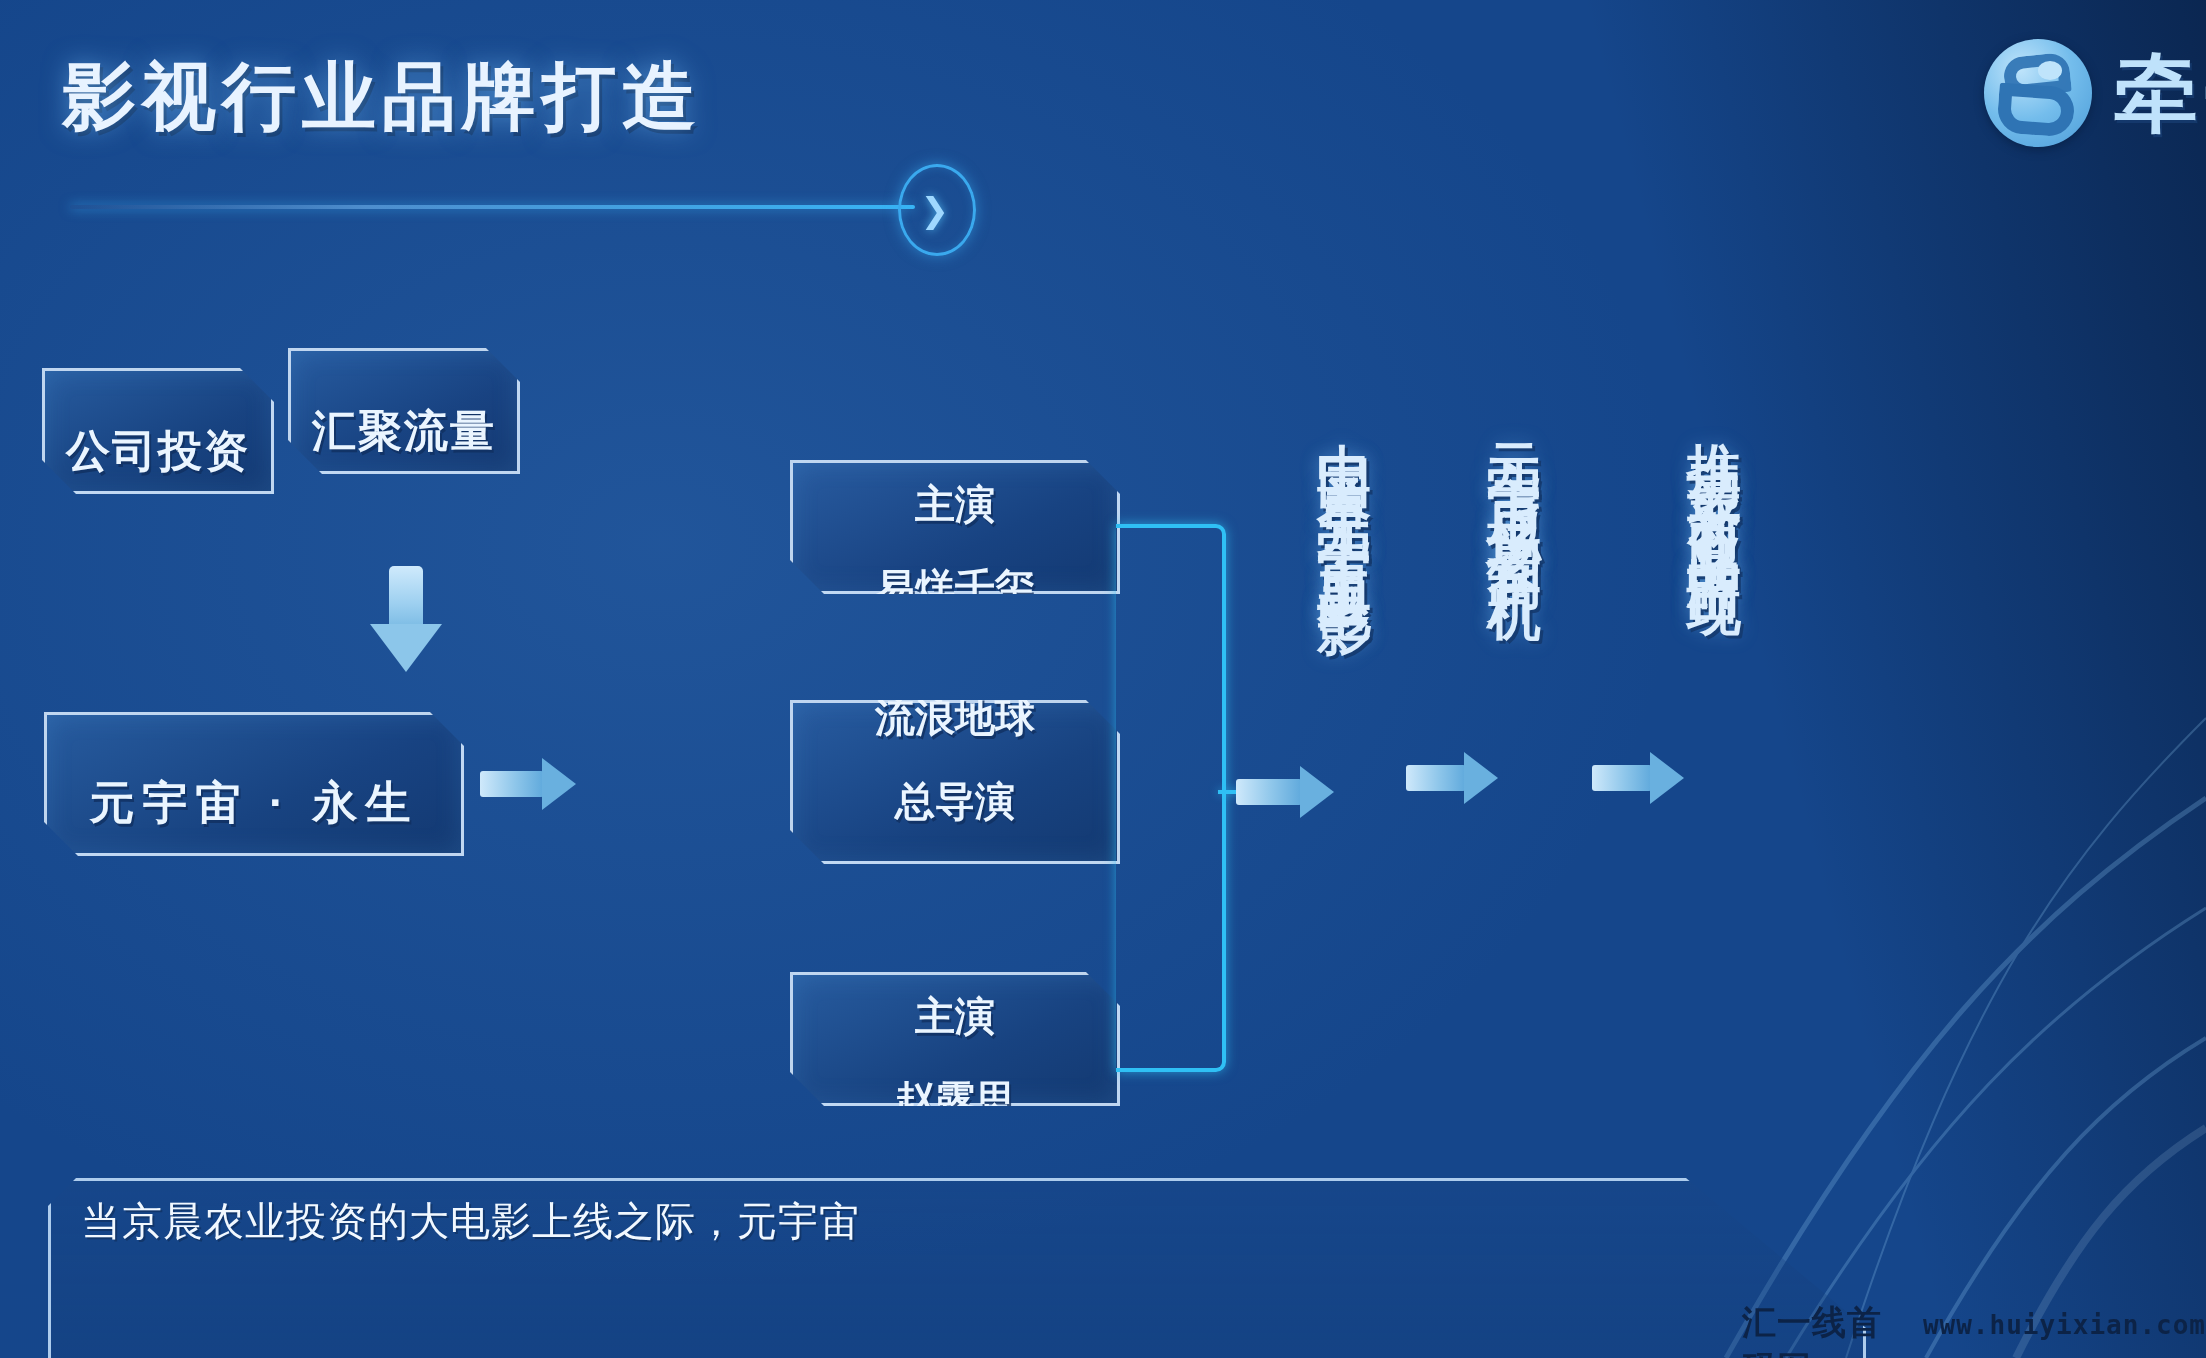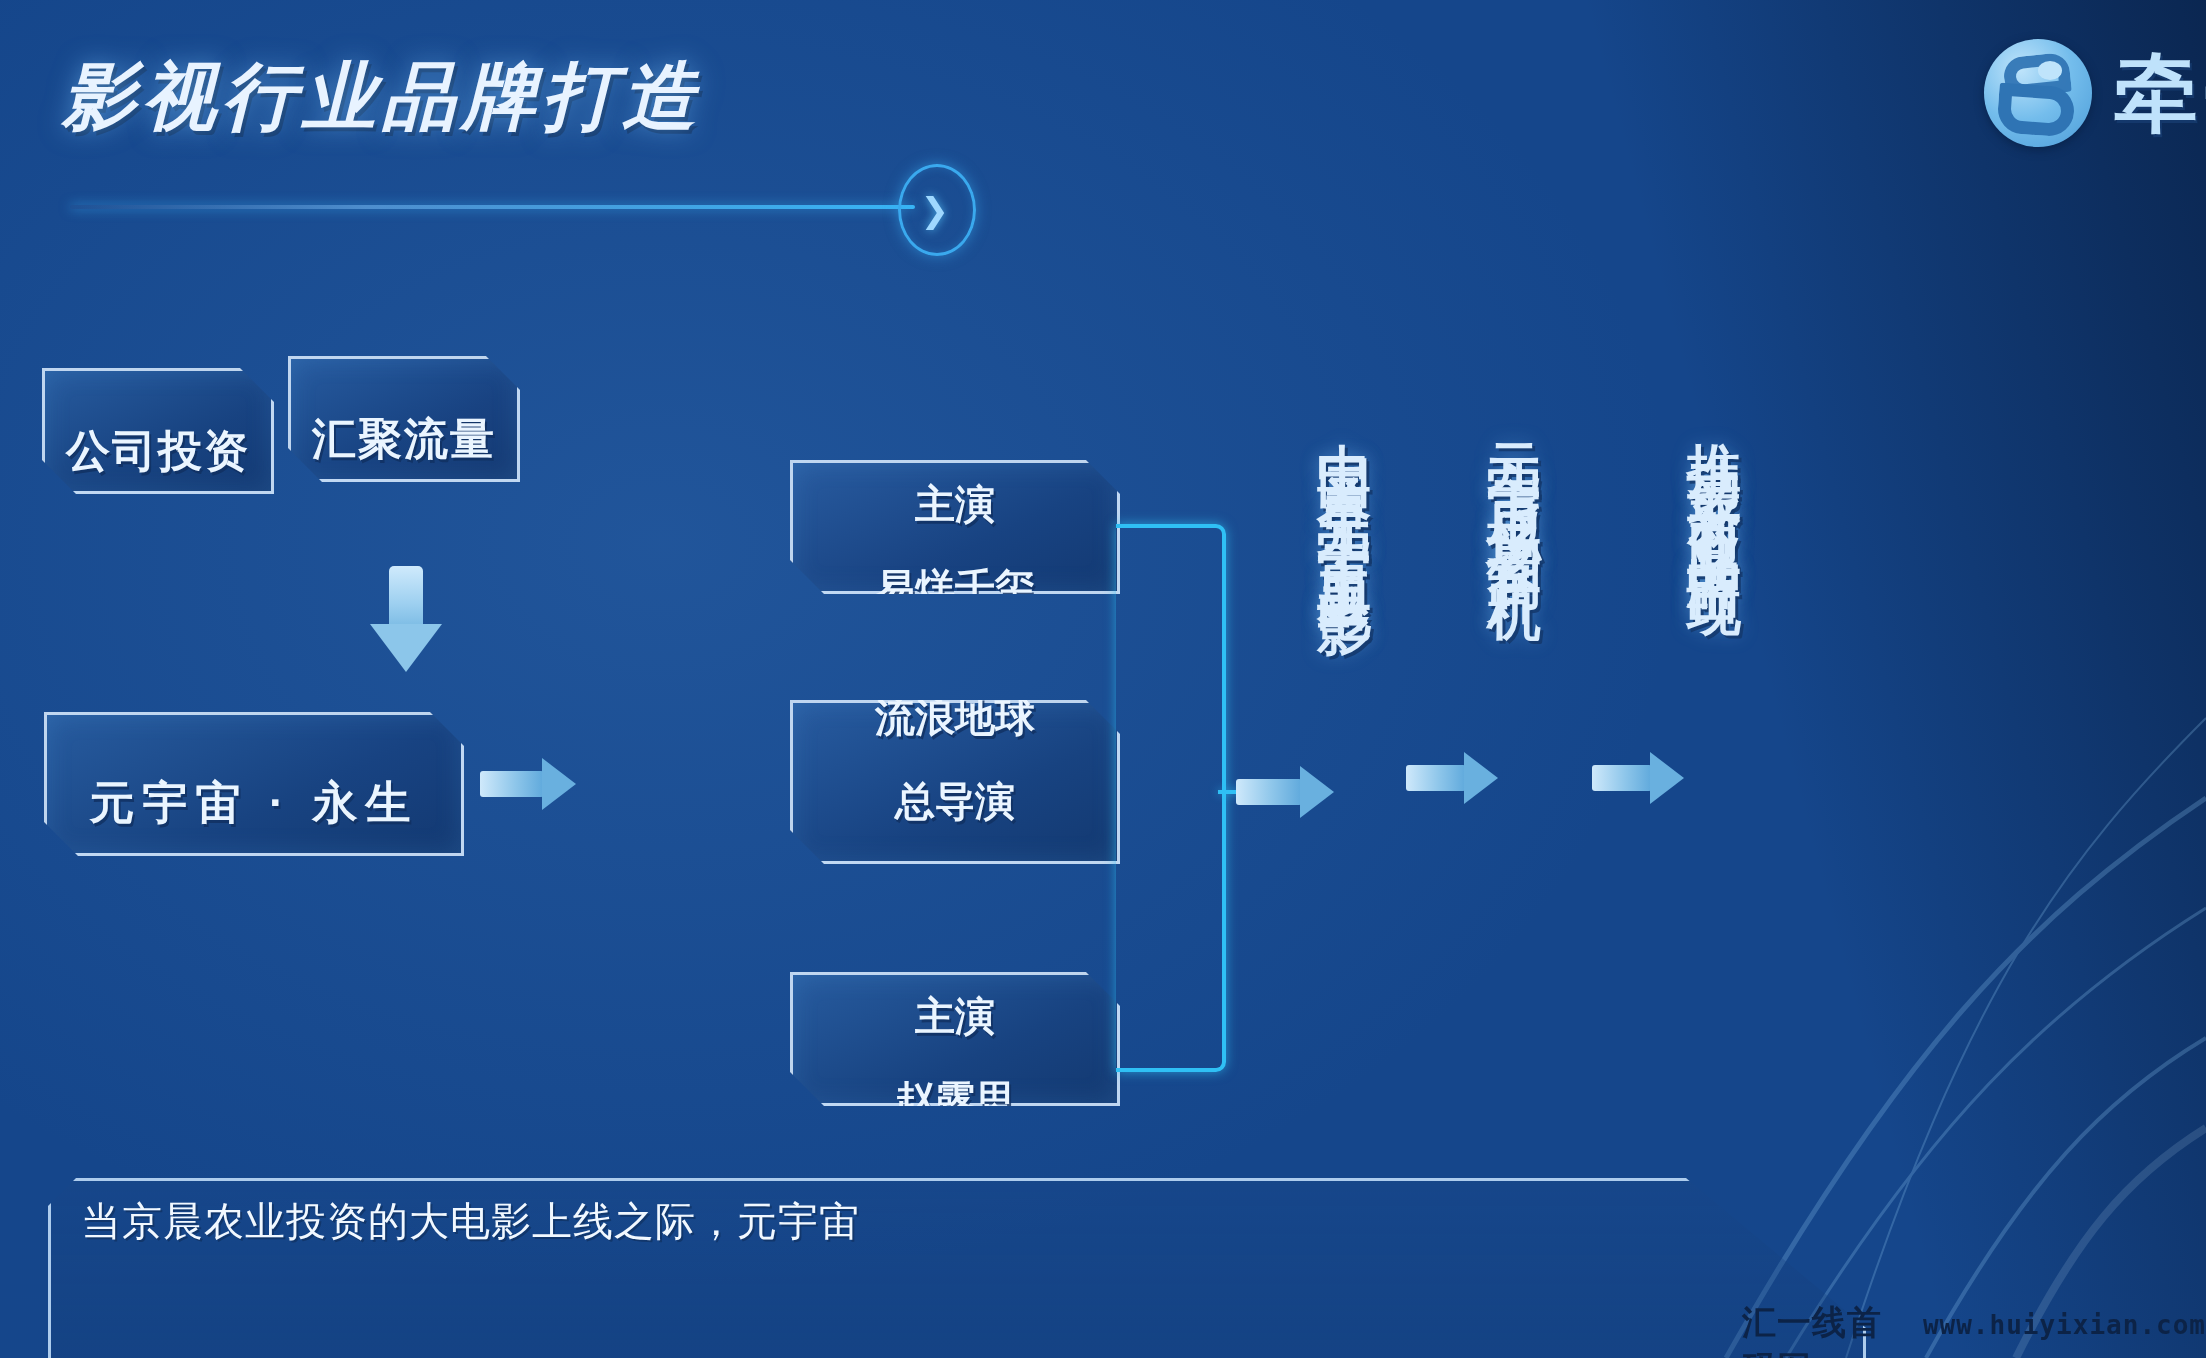--- a/index.html
+++ b/index.html
@@ -24,21 +24,20 @@
      background:linear-gradient(255deg, rgba(7,28,62,.75) 0%, rgba(7,28,62,0) 62%);}
   .streaks{position:absolute;right:0;bottom:0;width:780px;height:700px;opacity:.85;}
 
   
   .title{
     position:absolute;left:62px;top:48px;
     font-size:74px;font-weight:700;letter-spacing:6px;
     color:#e8f3ff;
     text-shadow:0 0 24px rgba(120,195,255,.55), 3px 4px 0 rgba(20,55,105,.85);
     white-space:nowrap;
-    font-style:italic;
   }
   .title-rule{
     position:absolute;left:70px;top:205px;width:845px;height:4px;
     background:linear-gradient(90deg, rgba(150,205,255,.05) 0%, rgba(120,195,255,.55) 35%, #37b4f5 100%);
     border-radius:2px;
     box-shadow:0 0 12px rgba(60,180,250,.7);
   }
   .title-chevron{
     position:absolute;left:898px;top:164px;width:72px;height:86px;
     border:3px solid #3aa9ee;border-radius:50%;
@@ -77,21 +76,21 @@
     border:3px solid rgba(215,235,255,.88);
     box-shadow:0 0 22px rgba(70,150,230,.25), inset 0 0 26px rgba(90,165,235,.18);
     clip-path:polygon(0 0, calc(100% - 34px) 0, 100% 34px, 100% 100%, 34px 100%, 0 calc(100% - 34px));
     text-shadow:2px 3px 0 rgba(16,48,96,.8);
     font-weight:700;
   }
   .card .ln{line-height:1.12;white-space:nowrap;margin-top:39px;}
 
   
   #card-invest{left:42px;top:368px;width:232px;height:126px;font-size:44px;letter-spacing:2px;}
-  #card-traffic{left:288px;top:356px;width:232px;height:126px;font-size:44px;letter-spacing:2px;}
+  #card-traffic{left:288px;top:348px;width:232px;height:126px;font-size:44px;letter-spacing:2px;}
   #card-main{left:44px;top:712px;width:420px;height:144px;font-size:45px;letter-spacing:8px;
      border-width:3px;}
   #card-cast1{left:790px;top:460px;width:330px;height:134px;font-size:40px;}
   #card-cast2{left:790px;top:700px;width:330px;height:164px;font-size:40px;}
   #card-cast3{left:790px;top:972px;width:330px;height:134px;font-size:40px;}
 
   
   .arrow-right{position:absolute;height:52px;}
   .arrow-right .shaft{position:absolute;left:0;top:13px;height:26px;
     background:linear-gradient(90deg,#cfe9fb 0%, #8ec6ea 55%, #5fa9dc 100%);

